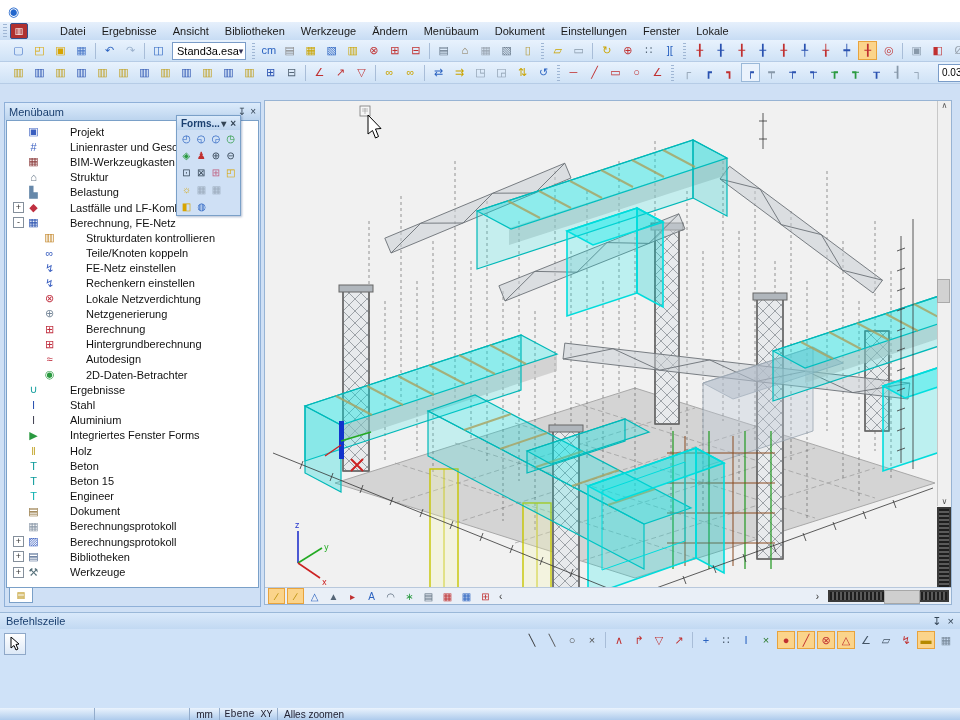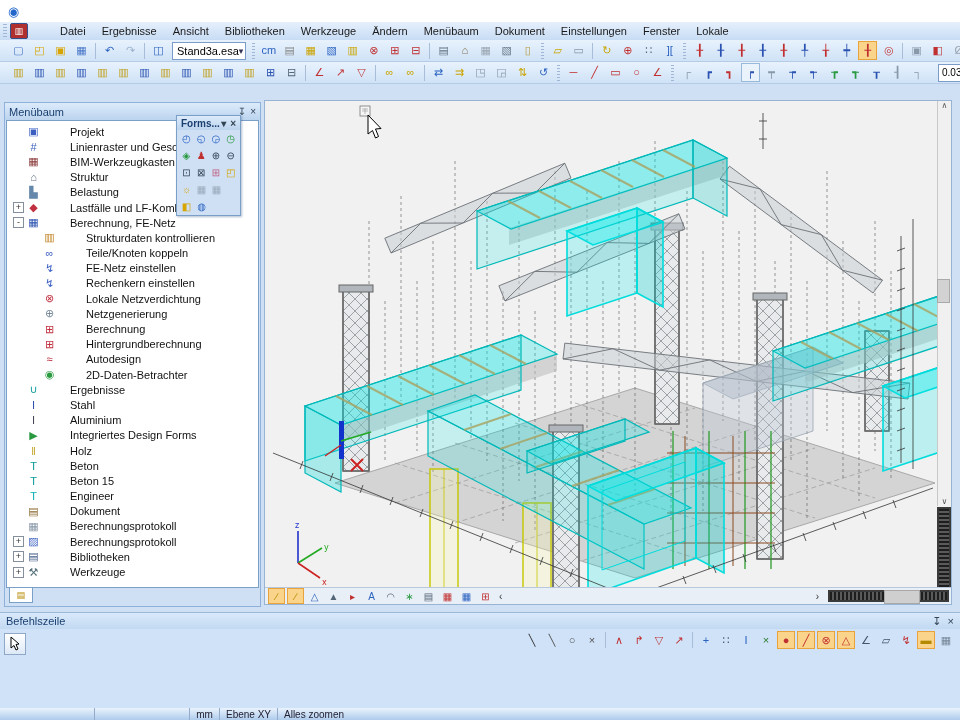--- a/index.html
+++ b/index.html
@@ -345,21 +345,21 @@
 
         <div class="titem" style="padding-left: 2px;">
           <span class="texp noexp"></span>
           <span class="ticon" style="color: rgb(68, 68, 85);">I</span>
           <span class="tlabel">Aluminium</span>
         </div>
 
         <div class="titem" style="padding-left: 2px;">
           <span class="texp noexp"></span>
           <span class="ticon" style="color: rgb(42, 154, 64);">▶</span>
-          <span class="tlabel">Integriertes Design Forms</span>
+          <span class="tlabel">Integriertes Fenster Forms</span>
         </div>
 
         <div class="titem" style="padding-left: 2px;">
           <span class="texp noexp"></span>
           <span class="ticon" style="color: rgb(192, 160, 32);">‖</span>
           <span class="tlabel">Holz</span>
         </div>
 
         <div class="titem" style="padding-left: 2px;">
           <span class="texp noexp"></span>
@@ -664,18 +664,18 @@
         <span class="icon" style="color: rgb(192, 48, 48);">↯</span>
         <span class="icon hl" style="color: rgb(181, 137, 0);">▬</span>
         <span class="icon" style="color: rgb(119, 136, 153);">▦</span>
       </div>
   </div>
 
   <div class="statusbar">
     <span class="seg" style="width:95px;"></span>
     <span class="seg" style="width:95px;"></span>
     <span class="seg" style="width:30px;">mm</span>
-    <span class="seg" style="width:58px;">Ebene XY</span>
+    <span class="seg" style="width:58px;font-family:Liberation Mono, monospace;">Ebene XY</span>
     <span class="seg" style="width:110px;border-right:none;justify-content:flex-start;padding-left:6px;">Alles zoomen</span>
     <span class="seg" style="flex:1;border-right:none;"></span>
   </div>
 
 </div>
 
 </body></html>

